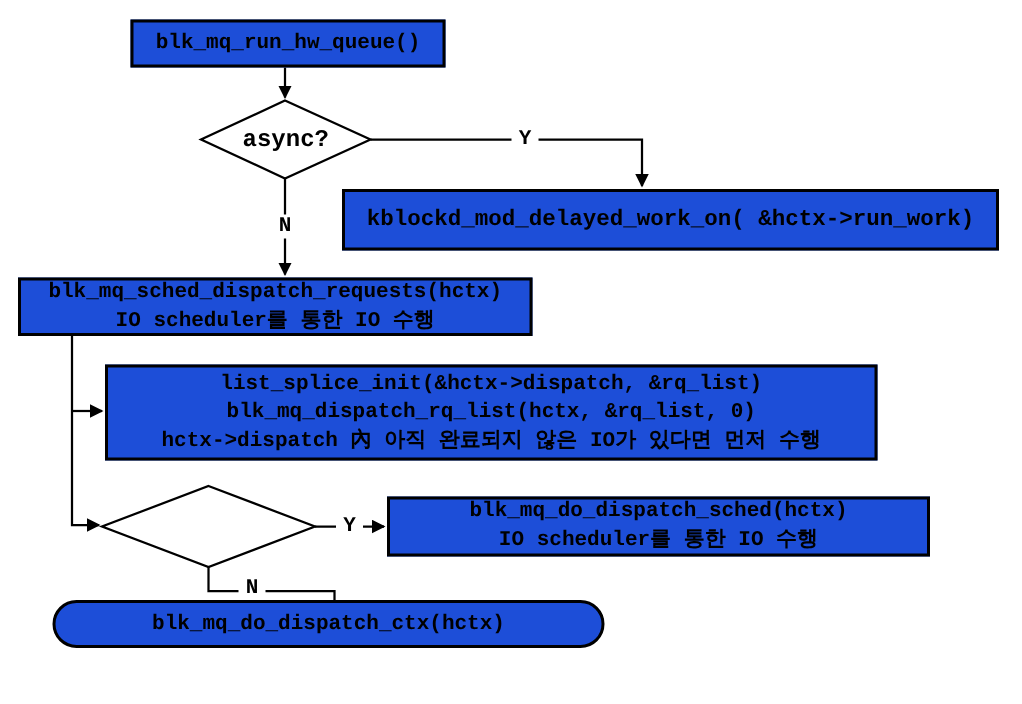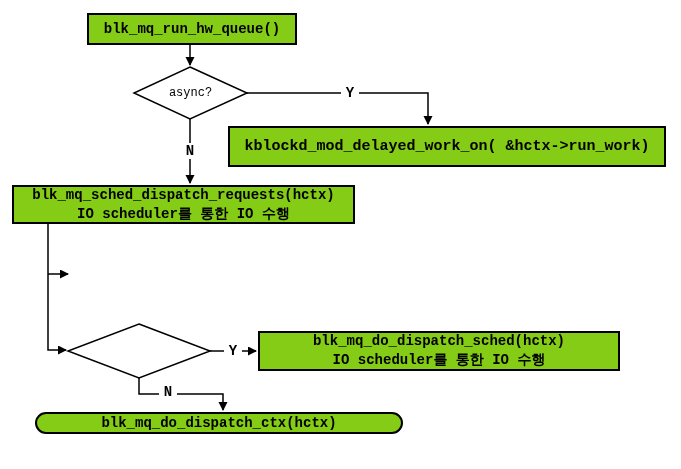--- a/index.html
+++ b/index.html
@@ -18,39 +18,39 @@
   }
   .layer {
     position: absolute;
     left: 0;
     top: 0;
   }
   .node {
     position: absolute;
     box-sizing: border-box;
     border: 2px solid #000000;
-    background: #84cc16;
+    background: #1d4ed8;
     display: flex;
     flex-direction: column;
     justify-content: center;
     align-items: center;
     text-align: center;
     font-weight: bold;
     font-size: 14px;
     line-height: 19px;
     white-space: nowrap;
   }
   .fs15 { font-size: 15px; }
   .diamond-label {
     position: absolute;
     display: flex;
     justify-content: center;
     align-items: center;
-    font-weight: normal;
-    font-size: 12px;
+    font-weight: bold;
+    font-size: 16px;
     background: transparent;
   }
   .edge-label {
     position: absolute;
     display: flex;
     justify-content: center;
     align-items: center;
     width: 18px;
     height: 16px;
     background: #ffffff;
@@ -95,27 +95,32 @@
 
   <div class="node fs15" style="left:228px; top:126px; width:438px; height:41px;">
     <div>kblockd_mod_delayed_work_on( &amp;hctx-&gt;run_work)</div>
   </div>
 
   <div class="node" style="left:12px; top:185px; width:343px; height:39px;align-items:center;">
     <div>blk_mq_sched_dispatch_requests(hctx)</div>
     <div>IO scheduler를 통한 IO 수행</div>
   </div>
 
+  <div class="node" style="left:70px; top:243px; width:515px; height:64px;">
+    <div>list_splice_init(&amp;hctx-&gt;dispatch, &amp;rq_list)</div>
+    <div>blk_mq_dispatch_rq_list(hctx, &amp;rq_list, 0)</div>
+    <div>hctx-&gt;dispatch 內 아직 완료되지 않은 IO가 있다면 먼저 수행</div>
+  </div>
 
   <div class="node" style="left:258px; top:331px; width:362px; height:40px;">
     <div>blk_mq_do_dispatch_sched(hctx)</div>
     <div>IO scheduler를 통한 IO 수행</div>
   </div>
 
-  <div class="node" style="left:35px; top:412px; width:368px; height:22px;border-radius:16px;">
+  <div class="node" style="left:35px; top:400px; width:368px; height:32px;border-radius:16px;">
     <div>blk_mq_do_dispatch_ctx(hctx)</div>
   </div>
 
   <div class="diamond-label" style="left:134px; top:67px; width:113px; height:52px;">async?</div>
 
 
   <div class="edge-label" style="left:341px; top:85px;">Y</div>
 
   <div class="edge-label" style="left:181px; top:143px;">N</div>
 

